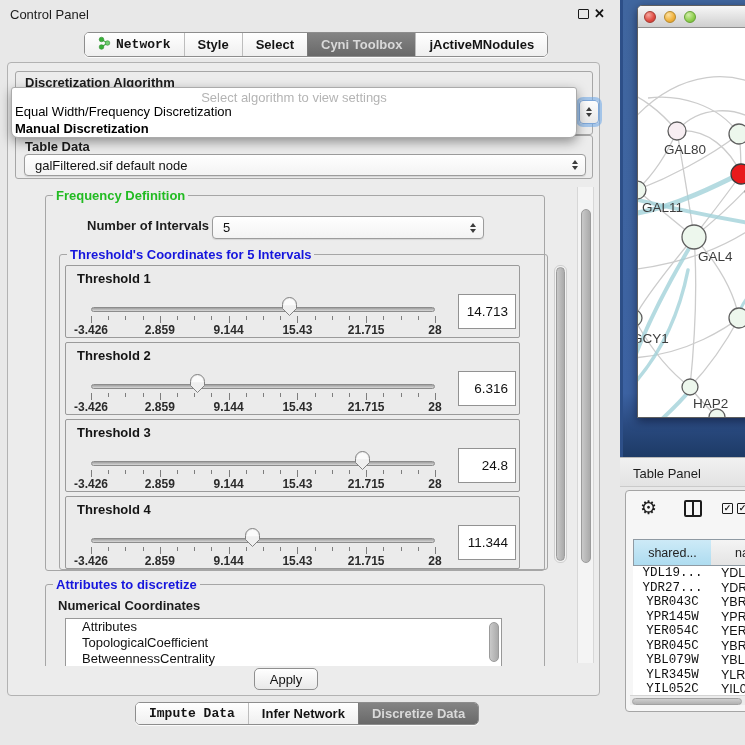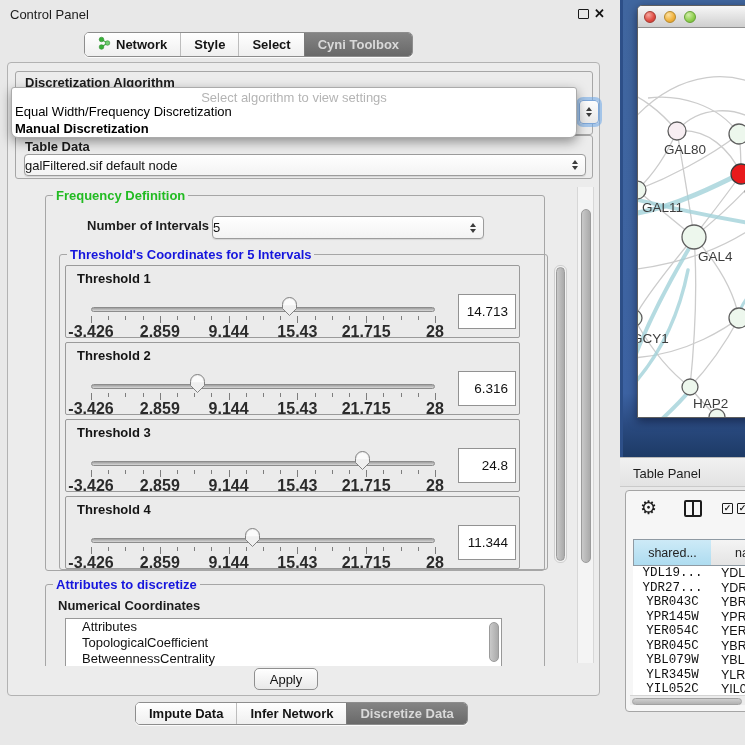--- a/index.html
+++ b/index.html
@@ -12,32 +12,32 @@
   #left-panel { left:0; top:0; width:620px; height:745px; background:#e8e8e8; }
   #titlebar { left:0; top:0; width:620px; height:28px; }
   #cp-title { left:10px; top:7px; font-size:13px; color:#1d1d1d; }
   #float-icon { left:578px; top:9px; width:11px; height:10px; border:1.6px solid #1a1a1a; border-radius:1px; }
   #close-icon { left:594px; top:6px; font-size:13px; font-weight:700; color:#111; }
 
   .segbar { position:absolute; display:flex; border:1px solid #8d8d8d; border-radius:5px; overflow:hidden; background:#fff; box-shadow:0 1px 0 rgba(255,255,255,.8); }
   #top-seg { left:84px; top:32px; height:25px; }
   #bottom-seg { left:135px; top:702px; height:23px; }
   .seg { display:flex; align-items:center; gap:5px; padding:0 13px; background:linear-gradient(#ffffff,#efefef); font-size:13px; font-weight:600; color:#141414; border-left:1px solid #bdbdbd; white-space:nowrap; cursor:default; }
-  .seg:first-child { border-left:none; }
+  .seg:first-child { border-left:none;font-family:Liberation Mono, monospace; }
   .seg.sel { background:linear-gradient(#848484,#696969); color:#d9d9d9; border-left-color:#7a7a7a; }
 
   #content-panel { left:7px; top:62px; width:593px; height:634px; background:#ececec; border:1px solid #b2b2b2; border-radius:4px; }
 
   .grp { position:absolute; border:1px solid #a6a6a6; border-radius:3px; }
   .leg-in { position:absolute; top:3px; left:6px; font-size:13px; font-weight:700; color:#1c1c1c; background:#ececec; padding:0 3px; white-space:nowrap; }
   .leg-on { position:absolute; top:-8px; left:7px; font-size:13px; font-weight:700; background:#ececec; padding:0 3px; white-space:nowrap; }
   .leg-green { color:#22bb22; }
   .leg-blue  { color:#1515dd; }
 
-  .combo { position:absolute; background:linear-gradient(#ffffff,#f3f3f3); border:1px solid #9c9c9c; border-radius:4px; display:flex; align-items:center; font-size:13px; color:#111; padding-left:0; box-shadow:0 1px 1px rgba(0,0,0,.10);justify-content:space-between; }
+  .combo { position:absolute; background:linear-gradient(#ffffff,#f3f3f3); border:1px solid #9c9c9c; border-radius:4px; display:flex; align-items:center; font-size:13px; color:#111; padding-left:10px; box-shadow:0 1px 1px rgba(0,0,0,.10);justify-content:space-between; }
   .arrows { margin-left:auto; margin-right:7px; display:flex; flex-direction:column; gap:2px; align-items:center; }
   .tri-up { width:0; height:0; border-left:3.5px solid transparent; border-right:3.5px solid transparent; border-bottom:4.5px solid #3c3c3c; }
   .tri-dn { width:0; height:0; border-left:3.5px solid transparent; border-right:3.5px solid transparent; border-top:4.5px solid #3c3c3c; }
 
   #algo-group { left:7px; top:8px; width:578px; height:64px; }
   #algo-arrow-btn { left:571px; top:37px; width:20px; height:24px; background:linear-gradient(#fdfdfd,#e8e8e8); border:1px solid #7da7d9; border-radius:4px; box-shadow:0 0 0 3px rgba(106,165,232,.55); display:flex; flex-direction:column; align-items:center; justify-content:center; gap:2px; }
 
   #popup { left:11px; top:87px; width:566px; height:51px; background:#ffffff; border:1px solid #ababab; border-radius:3px 3px 7px 7px; box-shadow:0 4px 12px rgba(0,0,0,.40); z-index:40; }
   #popup-hint { height:16px; padding-top:2px; text-align:center; font-size:13px; color:#b4b4b4; }
   .pitem { height:16.5px; line-height:16.5px; padding-left:3px; font-size:13px; color:#000; }
@@ -52,21 +52,21 @@
 
   #interval-group { left:30px; top:11px; width:500px; height:376px; }
   #num-label { left:41px; top:22px; font-size:13px; font-weight:700; color:#1c1c1c; }
   #num-combo { left:166px; top:20px; width:272px; height:23px; }
   #thresh-group { left:13px; top:58px; width:489px; height:316px; }
   #thresh-list { left:5px; top:10px; width:470px; height:300px; }
   .thresh-box { position:absolute; left:0; width:455px; height:73px; border:1px solid #9a9a9a; border-radius:2px; background:#ebebeb; }
   .tb-label { position:absolute; left:11px; top:5px; font-size:13px; font-weight:700; color:#141414; }
   .track { position:absolute; left:25px; top:41px; width:344px; height:5px; background:linear-gradient(#9e9e9e,#d8d8d8); border:1px solid #8c8c8c; border-radius:3px; }
   .tick { position:absolute; width:1px; background:#7d7d7d; top:50px; }
-  .tlabel { position:absolute; top:57px; font-size:16px; font-weight:700; color:#2b2b2b; transform:translateX(-50%); white-space:nowrap; }
+  .tlabel { position:absolute; top:57px; font-size:12px; font-weight:700; color:#2b2b2b; transform:translateX(-50%); white-space:nowrap; }
   .thumb { position:absolute; top:30px; }
   .val { position:absolute; left:392px; top:28px; width:58px; height:35px; background:#fff; border:1px solid #929292; font-size:13.5px; color:#111; display:flex; align-items:center; justify-content:flex-end; padding-right:7px; }
   #inner-sbtrack { position:absolute; left:494px; top:10px; width:13px; height:298px; background:#f2f2f2; border:1px solid #cfcfcf; border-radius:6px; }
 
   #attr-group { left:30px; top:400px; width:500px; height:110px; }
   #attr-sub { position:absolute; left:12px; top:13px; font-size:13px; font-weight:700; color:#1c1c1c; }
   #attr-list { position:absolute; left:19px; top:33px; width:437px; height:49px; background:#fff; border:1px solid #989898; overflow:hidden; }
   .attr-item { height:16px; line-height:16px; padding-left:16px; font-size:13px; color:#111; white-space:nowrap; }
   #attr-sb { position:absolute; right:2px; top:3px; width:10px; height:40px; }
 
@@ -125,20 +125,23 @@
           <span>Network</span>
         </div>
         <div class="seg">
           <span>Style</span>
         </div>
         <div class="seg">
           <span>Select</span>
         </div>
         <div class="seg sel">
           <span>Cyni Toolbox</span>
+        </div>
+        <div class="seg">
+          <span>jActiveMNodules</span>
         </div>
       </div>
 
     <div id="content-panel" class="abs">
 
       <div id="algo-group" class="grp">
         <span class="leg-in">Discretization Algorithm</span>
       </div>
       <div id="algo-arrow-btn" class="abs">
         <span class="tri-up"></span>

